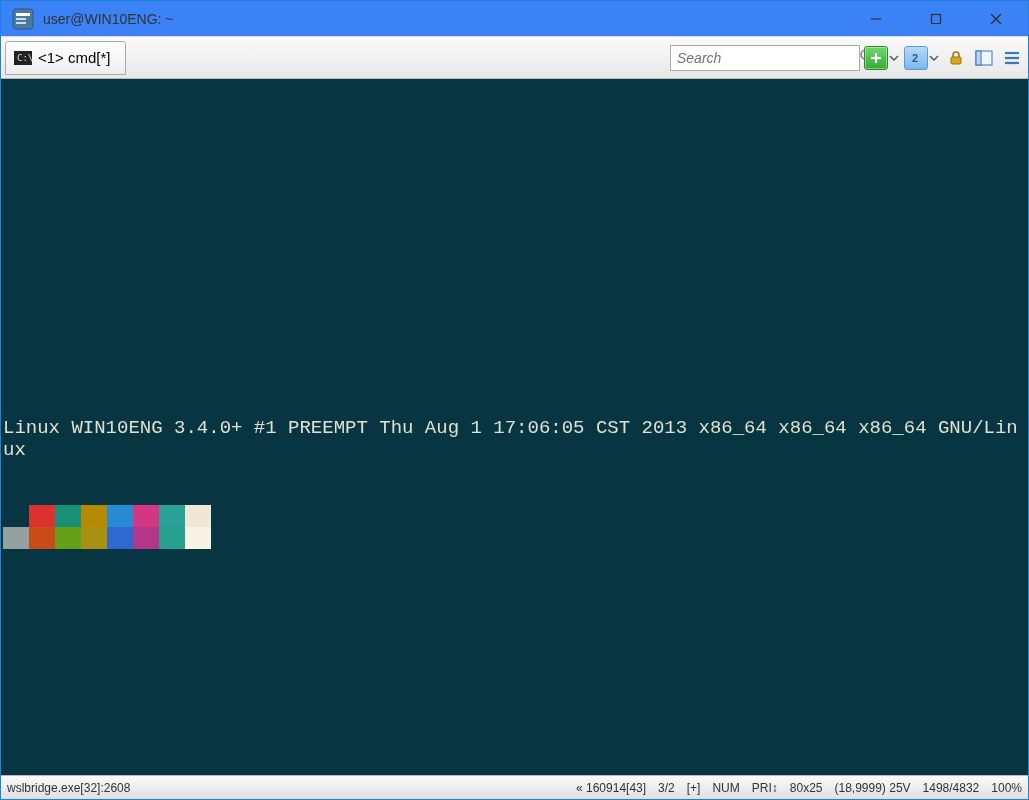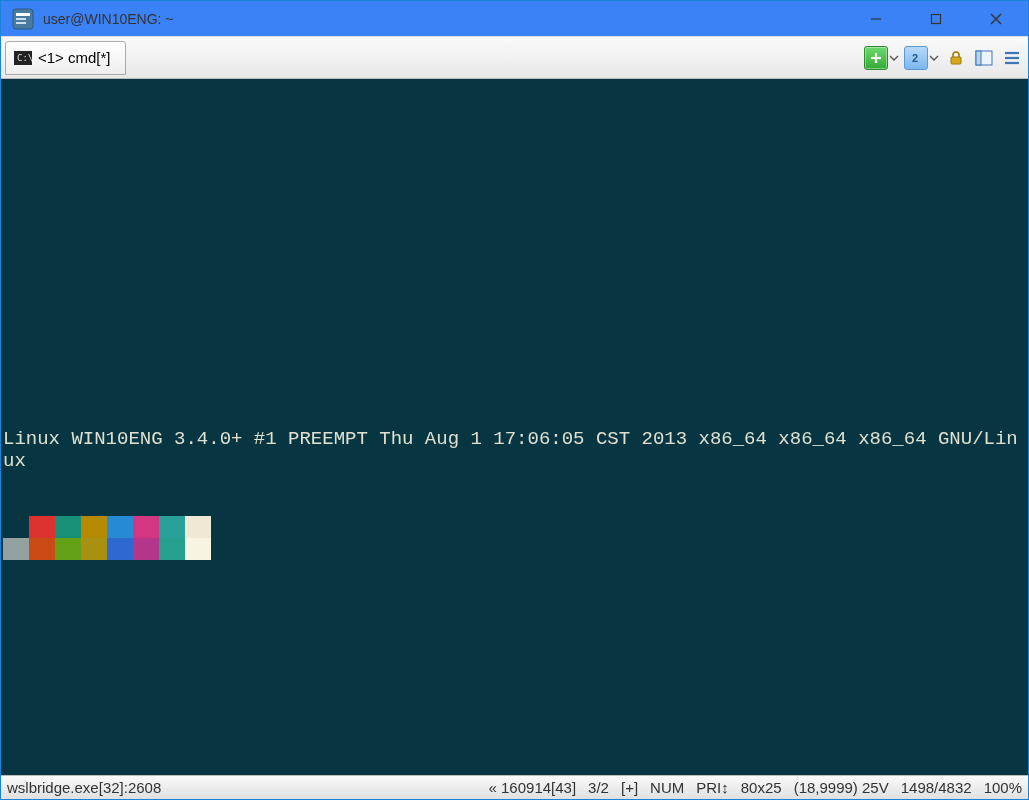--- a/index.html
+++ b/index.html
@@ -87,32 +87,32 @@
     color: #e0e0d0;
     font-family: Consolas, "Courier New", monospace;
     font-size: 19px;
     line-height: 22px;
     padding: 0;
     overflow:hidden;
     position:relative;
     white-space: pre;
   }
   .term-content { padding: 0 2px; padding-top: 250px; }
-  .term-line { white-space: pre-wrap; word-break: break-all; margin-top: 11px;}
+  .term-line { white-space: pre-wrap; word-break: break-all;}
 
   .syscolors { display:flex; flex-wrap:wrap; width:208px; }
   .syscolors .sw { width:26px; height:22px; }
 
   
   .statusbar {
     height: 24px;
     background: linear-gradient(#fafafa,#e0e0e0);
     border-top: 1px solid #bbb;
     display:flex; align-items:center;
-    font-size: 15px;
+    font-size: 12px;
     color:#333;
     padding: 0 6px;
     gap: 12px;
     font-family: "Segoe UI", sans-serif;
   }
   .statusbar .sep { flex:1; }
   .statusbar .seg { white-space:nowrap; }
 </style>
 </head>
 <body>
@@ -151,20 +151,27 @@
   <div class="tab">
     <span class="tab-icon">
         <svg width="18" height="14">
           <rect width="18" height="14" fill="#222"></rect>
           <text x="3" y="10" fill="#ddd" font-size="9" font-family="monospace">C:\</text>
         </svg>
       </span>
     <span>&lt;1&gt; cmd[*]</span>
   </div>
   <div class="spacer"></div>
+  <div class="search">
+    <input placeholder="Search" style="">
+    <span><svg width="16" height="16">
+          <circle cx="6.5" cy="6.5" r="4.5" fill="none" stroke="#888" stroke-width="1.6"></circle>
+          <line x1="10" y1="10" x2="14" y2="14" stroke="#888" stroke-width="1.8"></line>
+        </svg></span>
+  </div>
   <div class="tool-btn tool-plus">
       <svg width="14" height="14">
         <line x1="7" y1="2" x2="7" y2="12" stroke="#fff" stroke-width="2.2"></line>
         <line x1="2" y1="7" x2="12" y2="7" stroke="#fff" stroke-width="2.2"></line>
       </svg>
     </div>
   <div class="dropdown-arrow">
       <svg width="10" height="10">
         <path d="M1 3 L5 7 L9 3" fill="none" stroke="#555" stroke-width="1.4"></path>
       </svg>

